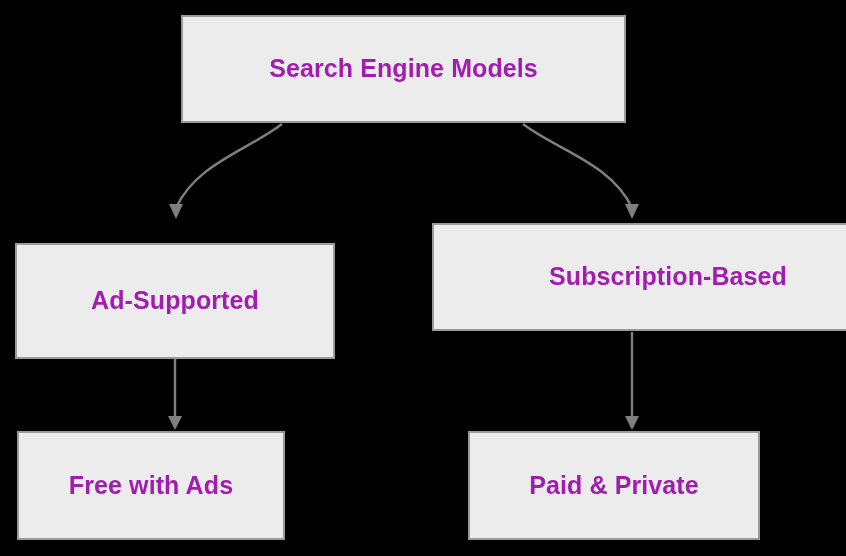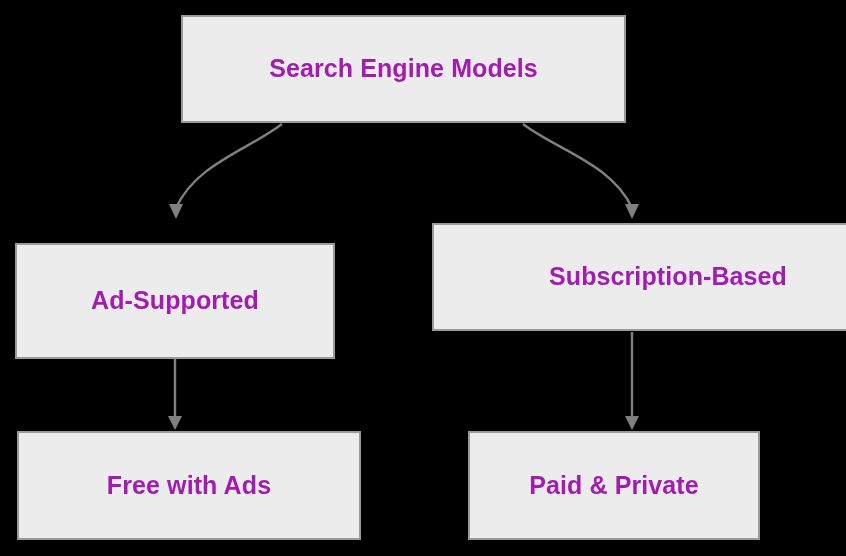--- a/index.html
+++ b/index.html
@@ -59,21 +59,21 @@
   }
   #node-subscription-based {
     left: 432px;
     top: 223px;
     width: 472px;
     height: 108px;
   }
   #node-free-with-ads {
     left: 17px;
     top: 431px;
-    width: 344px;
+    width: 268px;
     height: 109px;
   }
   #node-paid-private {
     left: 468px;
     top: 431px;
     width: 292px;
     height: 109px;
   }
   .edge-path {
     fill: none;

